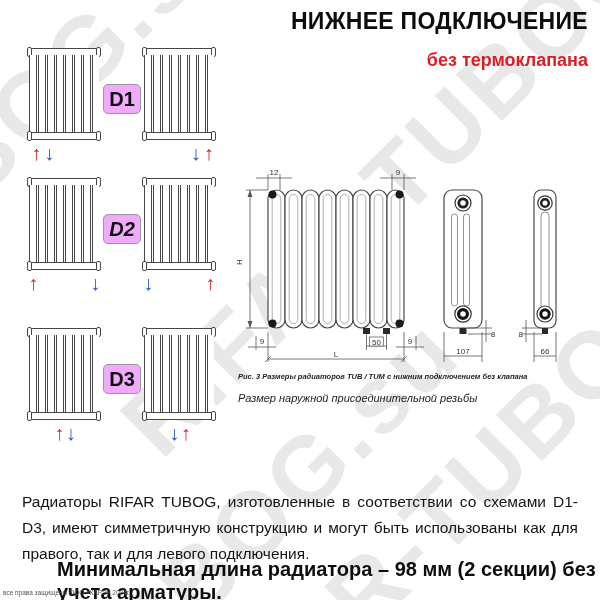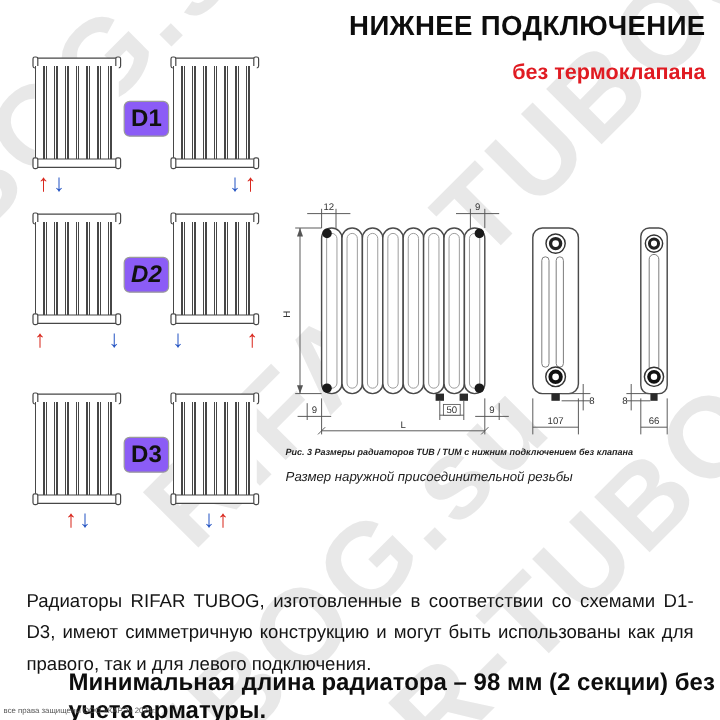--- a/index.html
+++ b/index.html
@@ -22,21 +22,21 @@
   #schemes{position:absolute;left:18px;top:40px;width:212px;height:420px;}
   .radiator{position:absolute;width:72px;height:92px;}
   .rcap{position:absolute;left:0;right:0;height:8px;background:#fff;border:1.4px solid #474747;
         border-radius:2.5px;box-sizing:border-box;}
   .rtop{top:0}.rbot{bottom:0}
   .rcap::before,.rcap::after{content:"";position:absolute;width:5px;top:-2px;bottom:-2px;
         background:#fff;border:1.4px solid #474747;border-radius:2px;box-sizing:border-box;}
   .rcap::before{left:-2px}.rcap::after{right:-2px}
   .rtubes{position:absolute;left:1px;right:1px;top:7px;bottom:7px;
         background:repeating-linear-gradient(90deg,#474747 0 1.2px,#fff 1.2px 7px,#474747 7px 8.2px,#ffffff 8.2px 9px);}
-  .dlabel{position:absolute;left:85px;width:36px;height:28px;background:#8b5cf6;border:1.2px solid #9a9a9a;
+  .dlabel{position:absolute;left:85px;width:36px;height:28px;background:#f0abfc;border:1.2px solid #9a9a9a;
         border-radius:5px;display:flex;align-items:center;justify-content:center;
         font-weight:800;font-size:20px;color:#111;}
   .farrow{position:absolute;width:12px;text-align:center;font-size:20px;line-height:20px;font-weight:700;}
   
   #techdraw{position:absolute;left:234px;top:166px;}
   .dim{stroke:#555;stroke-width:.8;}
   .dimtxt{fill:#333;font-size:8px;font-family:"Liberation Sans",sans-serif;}
   .body-line{stroke:#4a4a4a;stroke-width:1.2;fill:#fff;}
   
   .fig-caption{position:absolute;left:238px;top:372px;width:345px;font-style:italic;font-size:7.5px;color:#222;font-weight:bold;}

